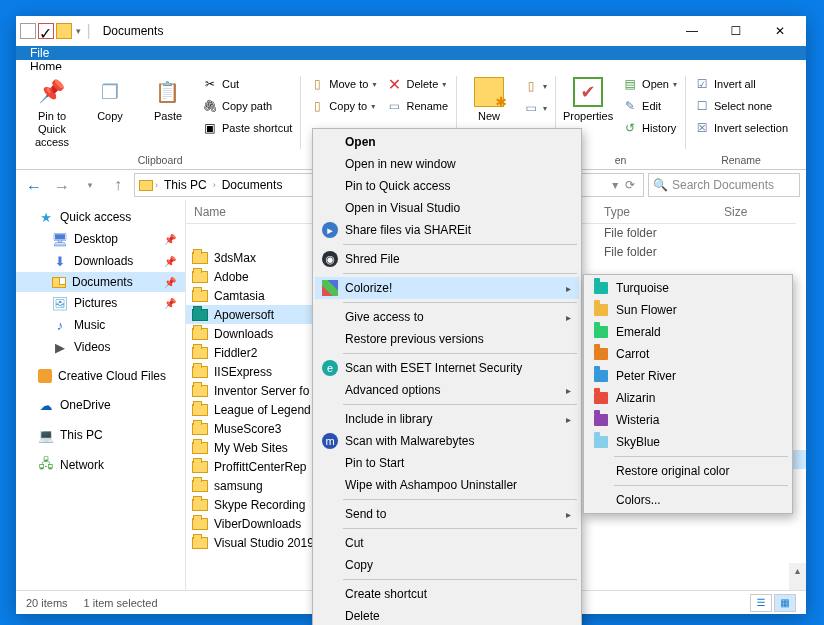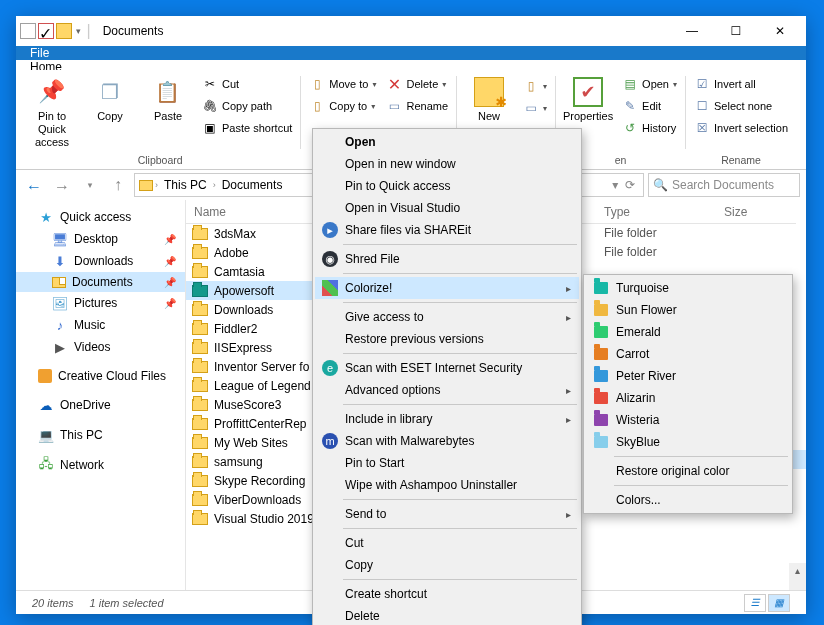--- a/index.html
+++ b/index.html
@@ -71,35 +71,35 @@
 .nv .ic.pc {color:#5a5a5a;}
 .nv .ic.net {color:#3aa038;}
 
 .main { flex: 1; display: flex; font-size: 12px; }
 .mcol { flex: 0 0 auto; }
 .mcol.name { width: 220px; }
 .mcol.date { width: 190px; }
 .mcol.type { width: 120px; }
 .mcol.size { width: 80px; }
 .colhdr { height: 24px; border-bottom: 1px solid #e5e5e5; display: flex; align-items: center; padding: 0 8px; color: #737373; cursor: pointer; }
-.filelist { padding: 0; }
+.filelist { padding: 0; margin-top: 24px; }
 .frow { display: flex; align-items: center; gap: 6px; padding: 2px 6px; cursor: pointer; height: 19px; }
 .frow.sel { background: #cde8ff; }
 .fic { width: 16px; height: 12px; background: #ffd768; border: 1px solid #d4a017; position: relative; flex-shrink: 0; }
 .fic::before { content: ""; position: absolute; left: 0; top: -4px; width: 7px; height: 4px; background: #ffd768; border: 1px solid #d4a017; border-bottom: 0; }
 .frow.sel .fic { background: #14998a; border-color: #0c7a6e; }
 .frow.sel .fic::before { background: #14998a; border-color: #0c7a6e; }
 .tval { height: 19px; padding: 2px 8px; color: #555; }
 
 .detailrow { position: absolute; right: 0; left: 590px; top: 250px; height: 19px; background: #cde8ff; z-index: 0;}
 .scrollbar { position: absolute; right: 0; top: 363px; width: 17px; height: 190px; background: #f0f0f0; display: flex; flex-direction: column; align-items: center; justify-content: space-between; padding: 2px 0; }
 .scrollbar::before, .scrollbar::after { content: "▴"; font-size: 10px; color: #666;}
 .scrollbar::after { content:"▾";}
 
-.status { height: 24px; background: #fff; border-top: 1px solid #ddd; display: flex; align-items: center; padding: 0 16px; font-size: 11px; color: #555; gap: 16px; font-style: italic; }
+.status { height: 24px; background: #fff; border-top: 1px solid #ddd; display: flex; align-items: center; padding: 0 10px; font-size: 11px; color: #555; gap: 16px; }
 .status .sp { flex: 1; }
 .viewicons { display: flex; gap: 2px; }
 .vicon { width: 22px; height: 18px; border: 1px solid #ccc; background: #fff; display:flex; align-items:center; justify-content:center; font-size:10px; color:#1979ca;}
 .vicon.active { background:#cde8ff;}
 
 .ctxmenu { position: absolute; background: #f0f0f0; border: 1px solid #b8b8b8; box-shadow: 2px 4px 10px rgba(0,0,0,.3); font-size: 12px; padding: 2px; z-index: 100; }
 .ctx1 { left: 312px; top: 128px; width: 270px; }
 .ctx2 { left: 583px; top: 274px; width: 210px; }
 .cmitem { display: flex; align-items: center; gap: 10px; padding: 4px 8px 4px 30px; cursor: pointer; position: relative; }
 .cmitem:hover, .cmitem.hl { background: #cde8ff; }
@@ -384,25 +384,25 @@
             <div class="frow">
               <span class="fic"></span>
               <span>League of Legend</span>
             </div>
             <div class="frow">
               <span class="fic"></span>
               <span>MuseScore3</span>
             </div>
             <div class="frow">
               <span class="fic"></span>
+              <span>My Web Sites</span>
+            </div>
+            <div class="frow">
+              <span class="fic"></span>
               <span>ProffittCenterRep</span>
-            </div>
-            <div class="frow">
-              <span class="fic"></span>
-              <span>My Web Sites</span>
             </div>
             <div class="frow">
               <span class="fic"></span>
               <span>samsung</span>
             </div>
             <div class="frow">
               <span class="fic"></span>
               <span>Skype Recording</span>
             </div>
             <div class="frow">

